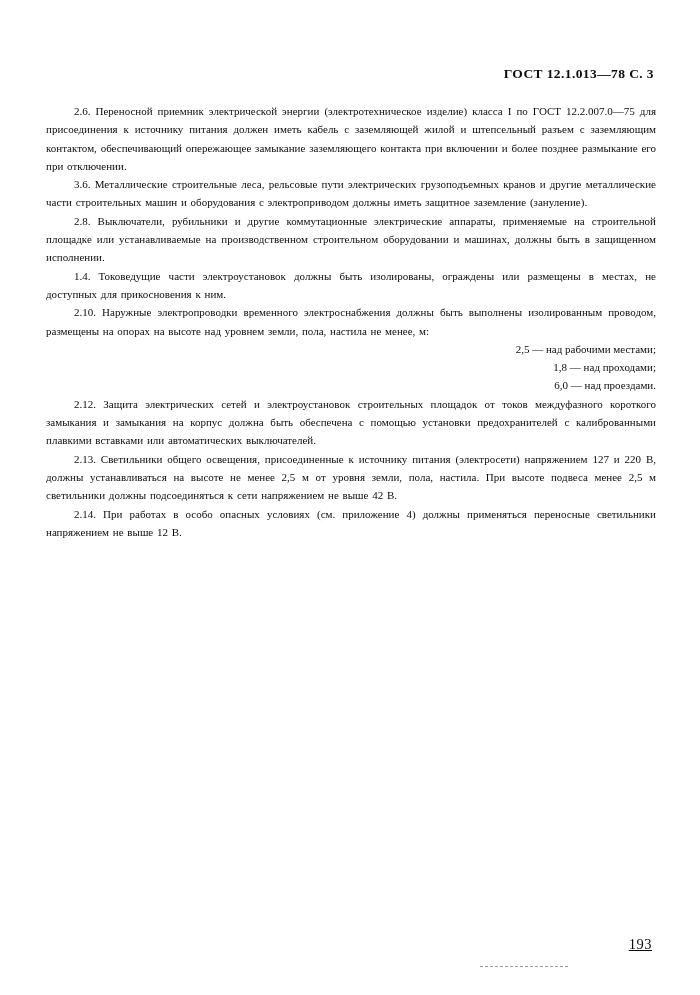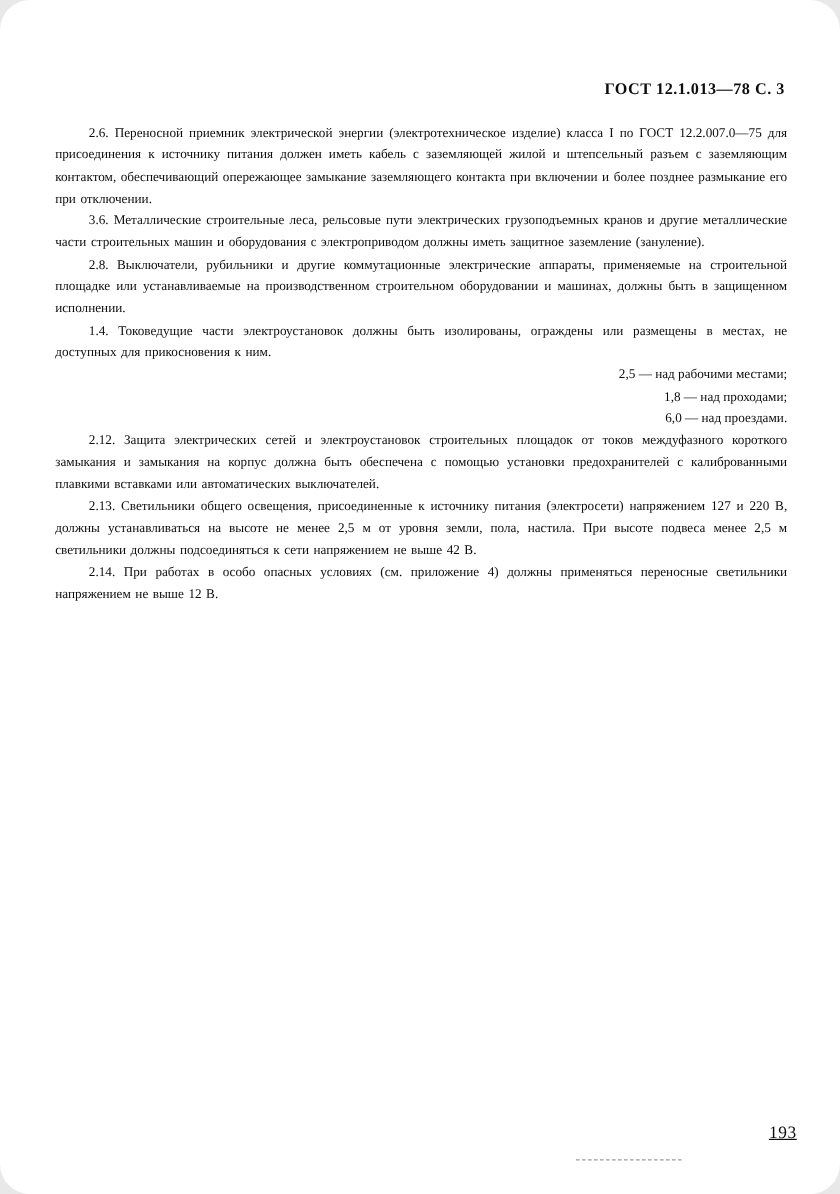--- a/index.html
+++ b/index.html
@@ -11,21 +11,20 @@
     position: relative;
     width: 700px;
     height: 995px;
     margin: 0 auto;
     background: #ffffff;
     color: #0d0d0d;
     font-family: "Liberation Serif", serif;
     box-sizing: border-box;
     padding: 66px 44px 0 46px;
     overflow: hidden;
-    border-radius: 25px;
   }
   .doc-header {
     text-align: right;
     font-weight: bold;
     font-size: 13.5px;
     letter-spacing: 0.4px;
     margin: 0 2px 20px 0;
     white-space: nowrap;
   }
   .body-text {
@@ -38,21 +37,21 @@
     text-align: justify;
     word-spacing: 1px;
   }
   .list-line {
     margin: 0;
     text-indent: 28px;
     text-align: right;
   }
   .page-number {
     position: absolute;
-    right: 36px;
+    right: 48px;
     bottom: 42px;
     font-size: 14.5px;
     letter-spacing: 0.5px;
     text-decoration: underline;
   }
   .scan-dashes {
     position: absolute;
     right: 132px;
     bottom: 28px;
     width: 88px;
@@ -64,20 +63,21 @@
 
 <div class="page">
 
   <div class="doc-header">ГОСТ 12.1.013—78 С. 3</div>
 
   <div class="body-text">
     <p class="para">2.6. Переносной приемник электрической энергии (электротехническое изделие) класса I по ГОСТ 12.2.007.0—75 для присоединения к источнику питания должен иметь кабель с заземляющей жилой и штепсельный разъем с заземляющим контактом, обеспечивающий опережающее замыкание заземляющего контакта при включении и более позднее размыкание его при отключении.</p>
     <p class="para">3.6. Металлические строительные леса, рельсовые пути электрических грузоподъемных кранов и другие металлические части строительных машин и оборудования с электроприводом должны иметь защитное заземление (зануление).</p>
     <p class="para">2.8. Выключатели, рубильники и другие коммутационные электрические аппараты, применяемые на строительной площадке или устанавливаемые на производственном строительном оборудовании и машинах, должны быть в защищенном исполнении.</p>
     <p class="para">1.4. Токоведущие части электроустановок должны быть изолированы, ограждены или размещены в местах, не доступных для прикосновения к ним.</p>
+    <p class="para">2.10. Наружные электропроводки временного электроснабжения должны быть выполнены изолированным проводом, размещены на опорах на высоте над уровнем земли, пола, настила не менее, м:</p>
     <p class="list-line">2,5 — над рабочими местами;</p>
     <p class="list-line">1,8 — над проходами;</p>
     <p class="list-line">6,0 — над проездами.</p>
     <p class="para">2.12. Защита электрических сетей и электроустановок строительных площадок от токов междуфазного короткого замыкания и замыкания на корпус должна быть обеспечена с помощью установки предохранителей с калиброванными плавкими вставками или автоматических выключателей.</p>
     <p class="para">2.13. Светильники общего освещения, присоединенные к источнику питания (электросети) напряжением 127 и 220 В, должны устанавливаться на высоте не менее 2,5 м от уровня земли, пола, настила. При высоте подвеса менее 2,5 м светильники должны подсоединяться к сети напряжением не выше 42 В.</p>
     <p class="para">2.14. При работах в особо опасных условиях (см. приложение 4) должны применяться переносные светильники напряжением не выше 12 В.</p>
   </div>
 
   <div class="page-number">193</div>
 

